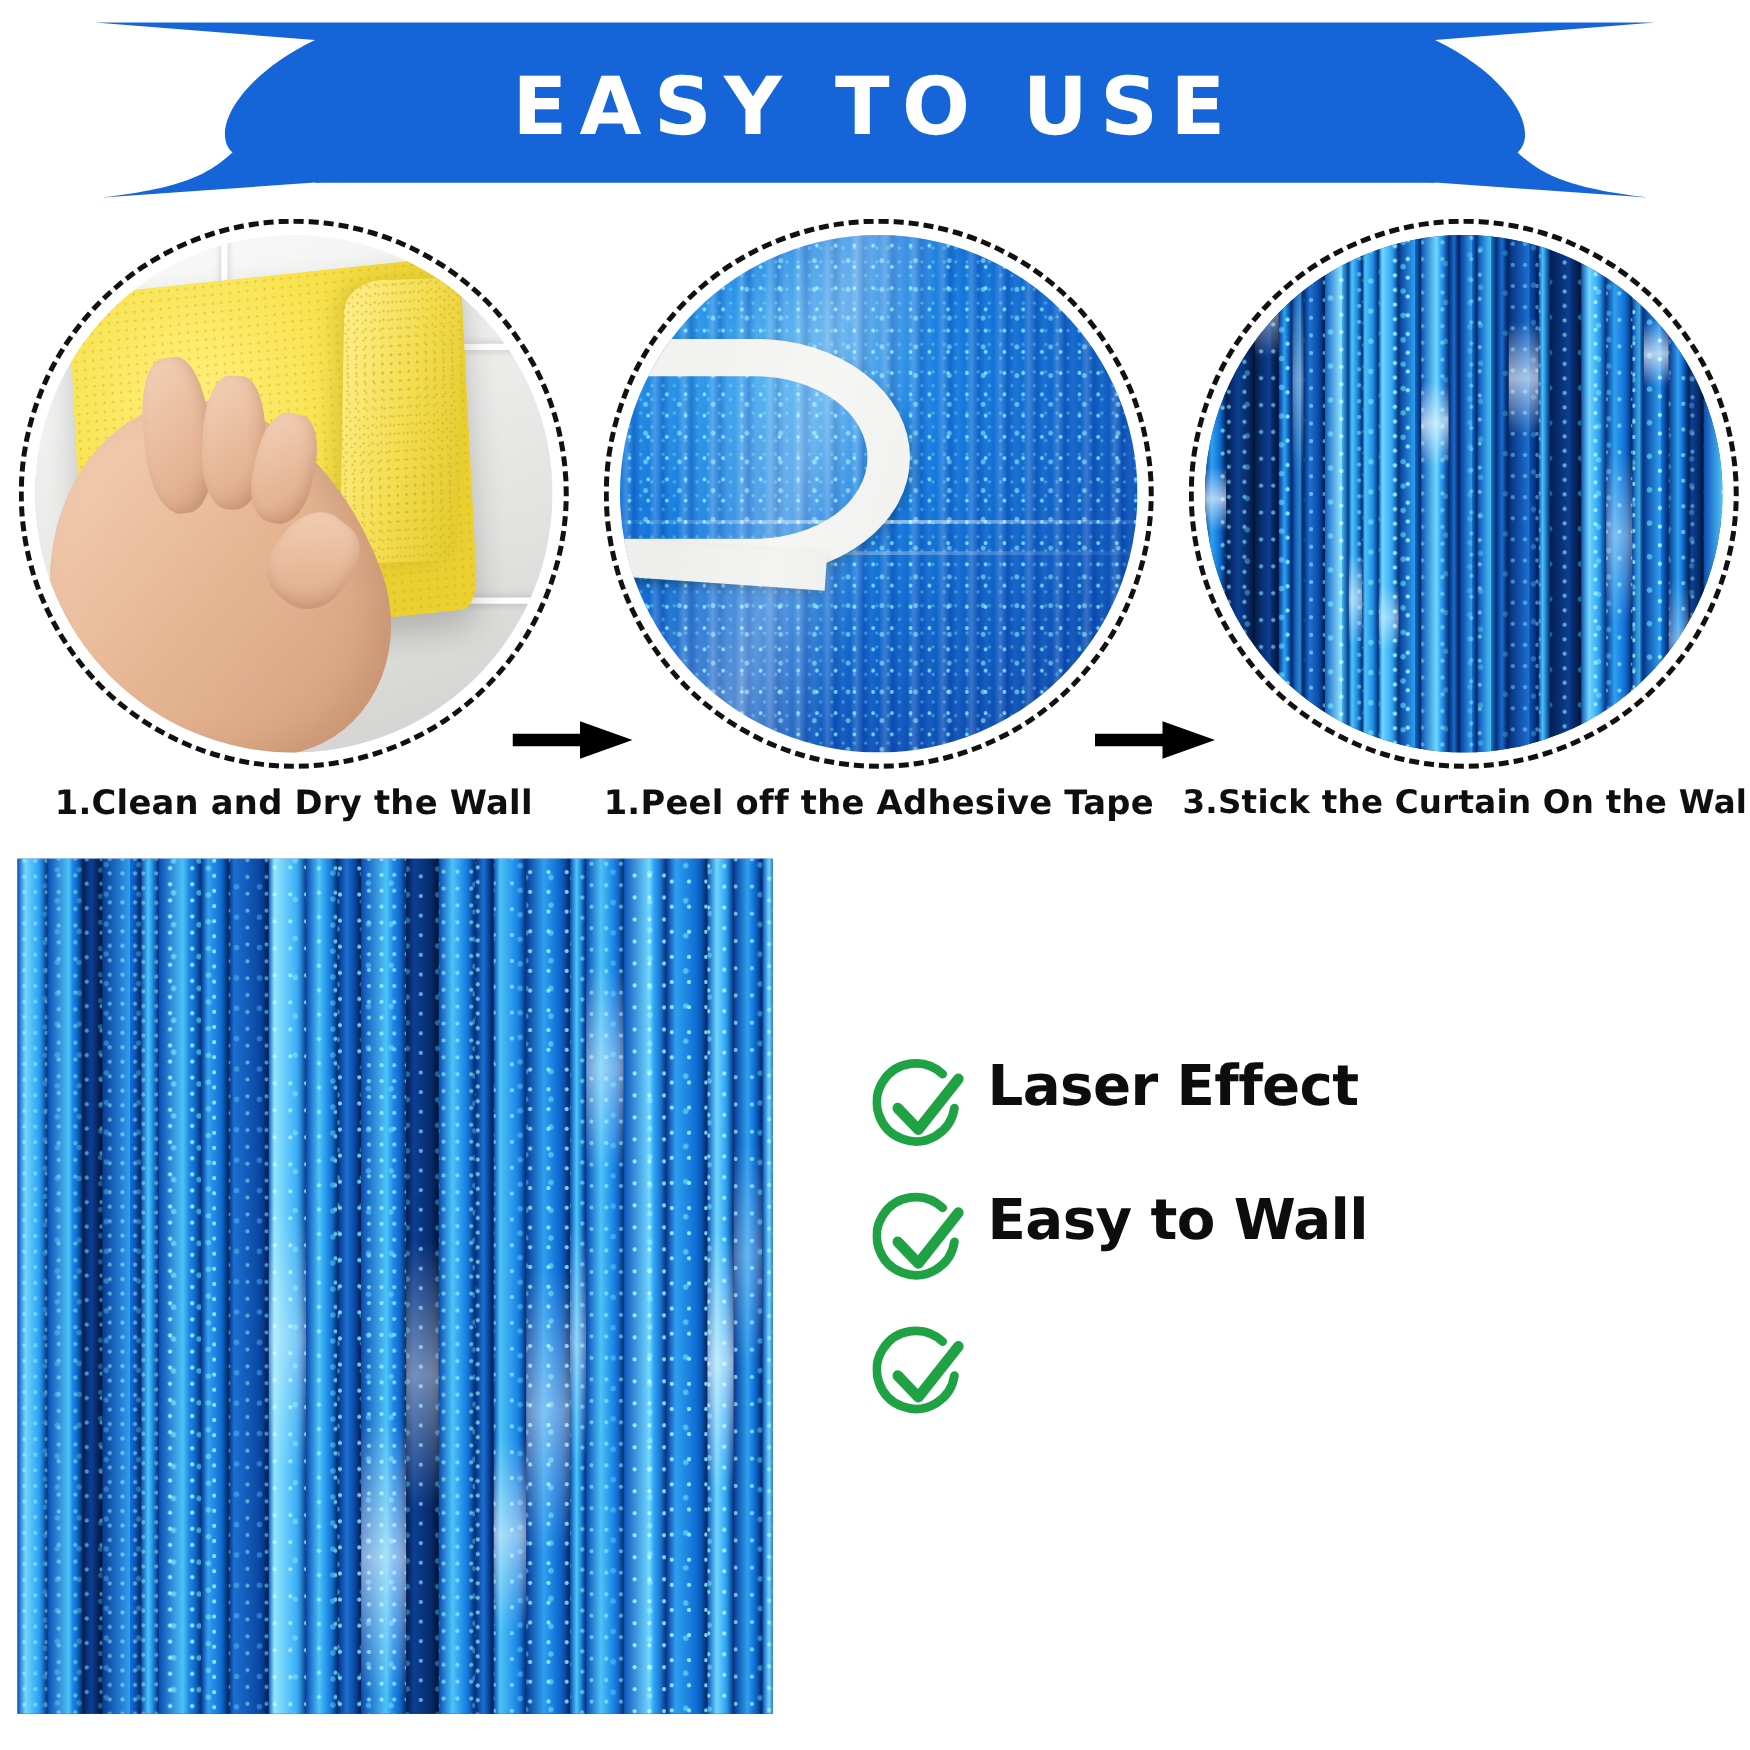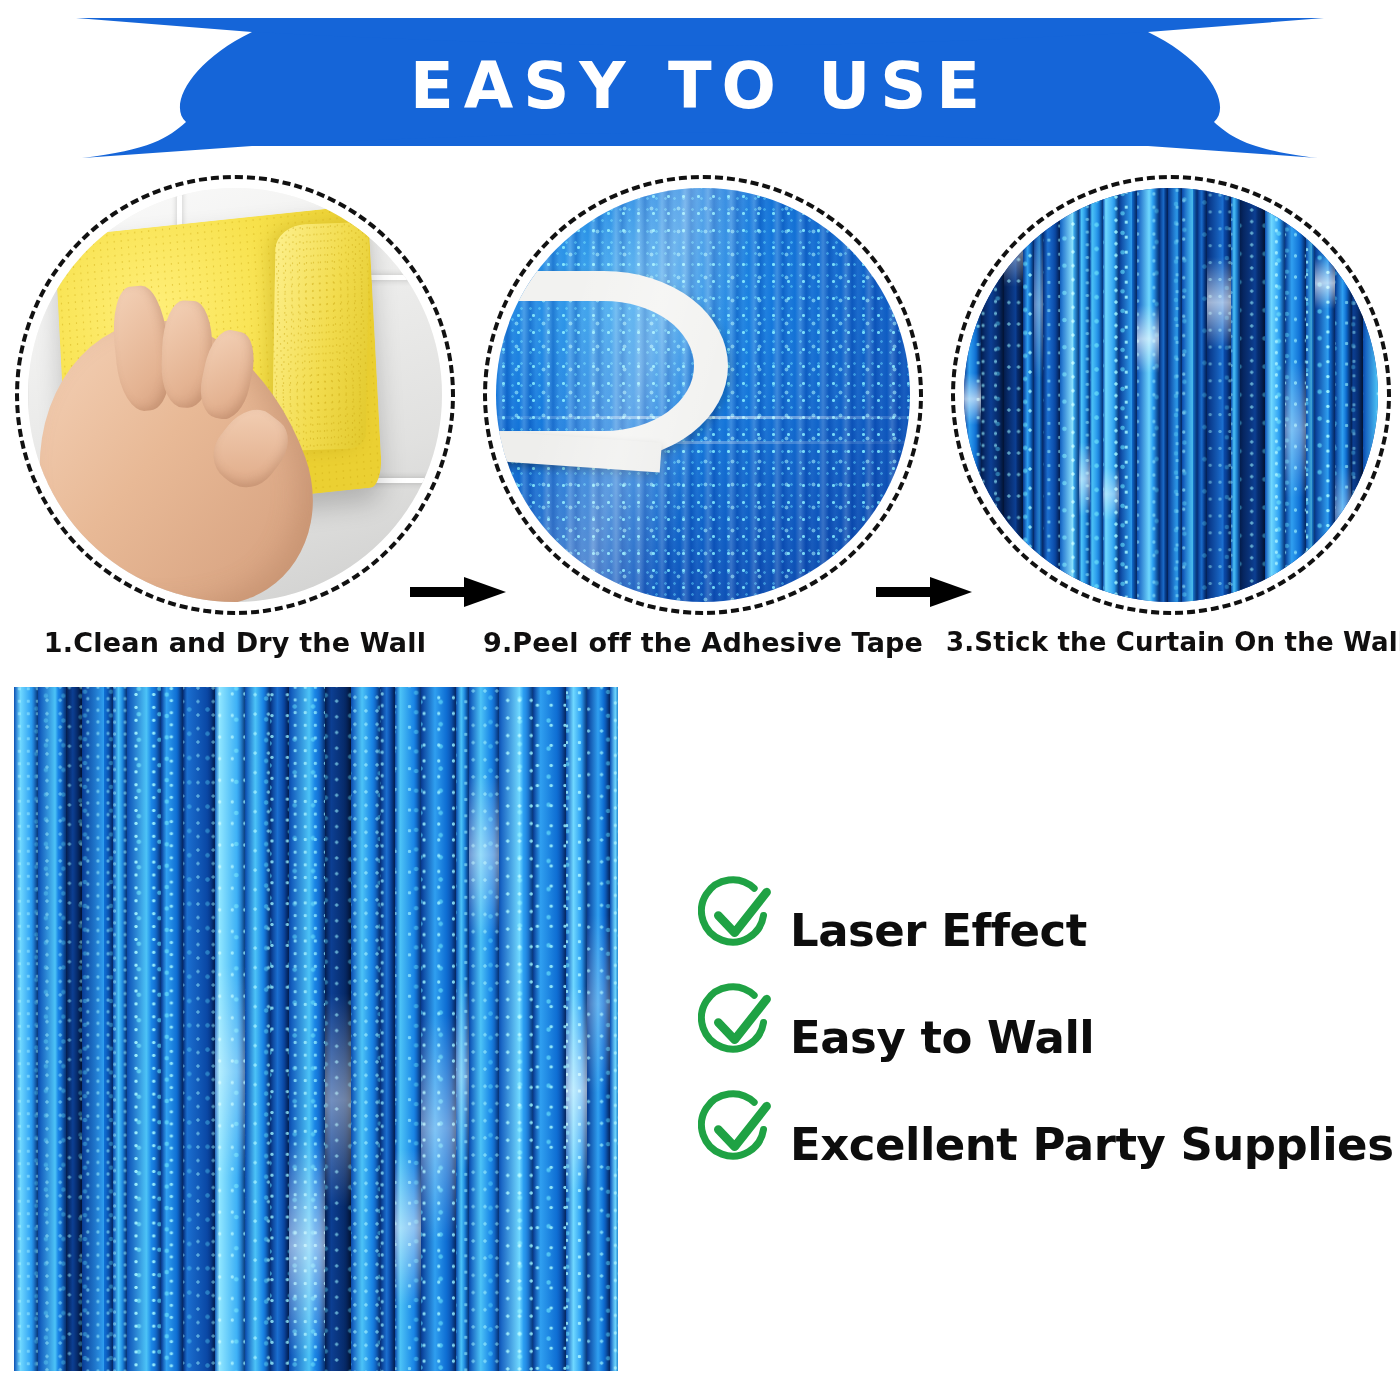--- a/index.html
+++ b/index.html
@@ -250,21 +250,21 @@
   }
 
   
   .features {
     position: absolute;
     left: 698px; top: 846px;
     width: 690px;
   }
   .feature-row {
     display: flex;
-    align-items: flex-end;
+    align-items: flex-start;
     height: 107px;
   }
   .check-icon {
     flex: 0 0 auto;
     width: 78px; height: 78px;
     margin-right: 14px;
   }
   .feature-label {
     font-family: "DejaVu Sans", sans-serif;
     font-weight: 700;
@@ -333,21 +333,21 @@
       <div class="circle-photo">
         <div class="holo"></div>
         <div class="holo-speckle"></div>
         <div class="holo-seam s1"></div>
         <div class="holo-seam s2"></div>
         <div class="tape"></div>
         <div class="tape-tail"></div>
         <div class="holo-sheen"></div>
       </div>
     </div>
-    <div class="step-caption">9.Peel off the Adhesive Tape</div>
+    <div class="step-caption">1.Peel off the Adhesive Tape</div>
   </div>
 
   <svg class="arrow arrow-2" viewBox="0 0 96 34">
     <rect x="0" y="12" width="62" height="10" fill="#000000"></rect>
     <polygon points="54,2 96,17 54,32" fill="#000000"></polygon>
   </svg>
 
   <div class="step step-3">
     <div class="circle-outer">
       <div class="circle-photo">
@@ -551,16 +551,15 @@
       <path d="M 26,52 L 47,74 L 88,22" fill="none" stroke="#1fa244" stroke-width="11" stroke-linecap="round" stroke-linejoin="round"></path>
     </svg>
     <span class="feature-label">Easy to Wall</span>
   </div>
 
   <div class="feature-row">
     <svg class="check-icon" viewBox="0 0 100 100">
       <path d="M 72,17 A 40 40 0 1 0 84,52" fill="none" stroke="#1fa244" stroke-width="9" stroke-linecap="round"></path>
       <path d="M 26,52 L 47,74 L 88,22" fill="none" stroke="#1fa244" stroke-width="11" stroke-linecap="round" stroke-linejoin="round"></path>
     </svg>
-    <span class="feature-label">Excellent Party Supplies</span>
   </div>
 
 </div>
 
 </body></html>

